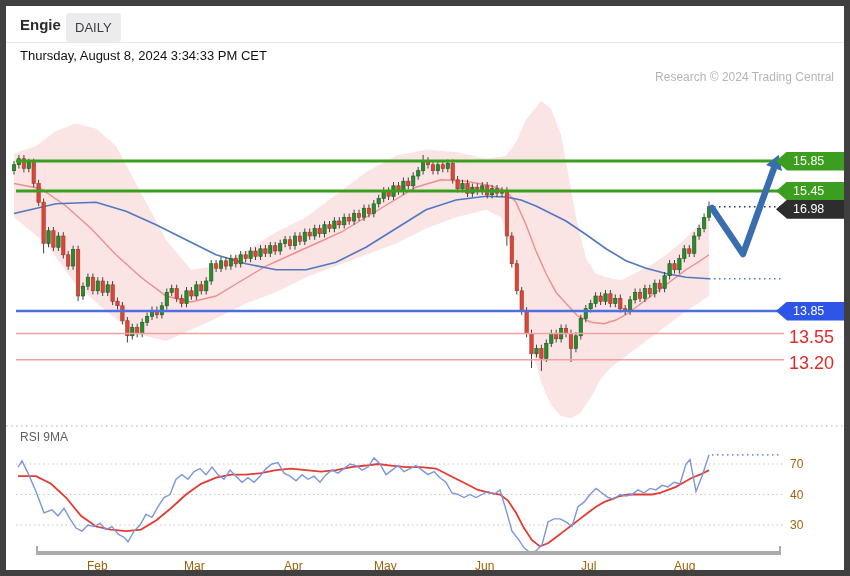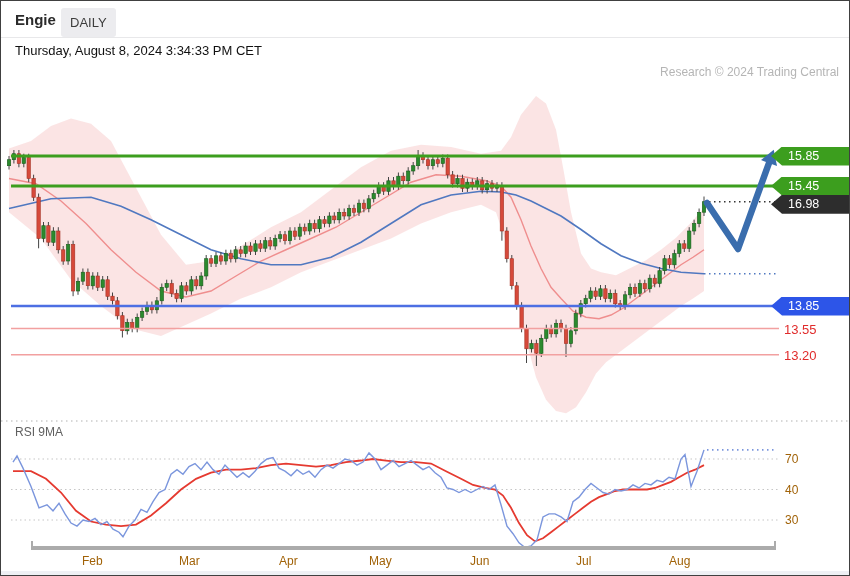--- a/index.html
+++ b/index.html
@@ -1,26 +1,26 @@
 <!DOCTYPE html>
 <html><head>
 <meta charset="utf-8">
 <style>
   html,body{margin:0;padding:0;background:#f4f5f8;font-family:"Liberation Sans",sans-serif;}
-  #widget{position:relative;width:850px;height:576px;background:#ffffff;border:1px solid #404040;box-sizing:border-box;overflow:hidden;}
+  #widget{position:relative;width:850px;height:576px;background:#ffffff;border:6px solid #404040;box-sizing:border-box;overflow:hidden;}
   .hdr{position:absolute;left:0;top:0;width:100%;height:36px;border-bottom:1px solid #e8e8ea;background:#fff;}
   .title{position:absolute;left:14px;top:10px;font-size:15px;font-weight:bold;color:#2b2b2b;}
   .tf-badge{position:absolute;left:60px;top:7px;background:#ececef;color:#3c3c3c;font-size:13px;padding:7px 9px;border-radius:3px;}
   .datetime{position:absolute;left:14px;top:42px;font-size:13px;color:#111;}
   .legend{position:absolute;top:80px;left:14px;font-size:12px;color:#606060;}
   .legend .dash{display:inline-block;width:20px;height:5px;border-radius:2px;vertical-align:middle;margin-right:8px;}
   .legend .lbl{vertical-align:middle;margin-right:18px;}
   .attribution{position:absolute;top:64px;right:10px;font-size:12px;color:#b5b5b5;}
   .price-badge{position:absolute;left:770px;width:80px;height:19px;color:#fff;font-size:12.5px;line-height:19px;padding-left:17px;box-sizing:border-box;clip-path:polygon(11px 0,100% 0,100% 100%,11px 100%,0 50%);}
-  .price-text{position:absolute;left:783px;font-size:13px;color:#e02b2b;}
+  .price-text{position:absolute;left:783px;font-size:18px;color:#e02b2b;}
   .axis-label{position:absolute;font-size:12px;color:#a16207;}
   .rsi-legend{position:absolute;top:424px;left:14px;font-size:12px;color:#606060;}
   .bottom-strip{position:absolute;left:0;top:570px;width:100%;height:6px;background:#eef0f4;}
   svg{position:absolute;left:0;top:0;}
 </style>
 </head>
 <body>
 
 <div id="widget">
   <div class="hdr">

